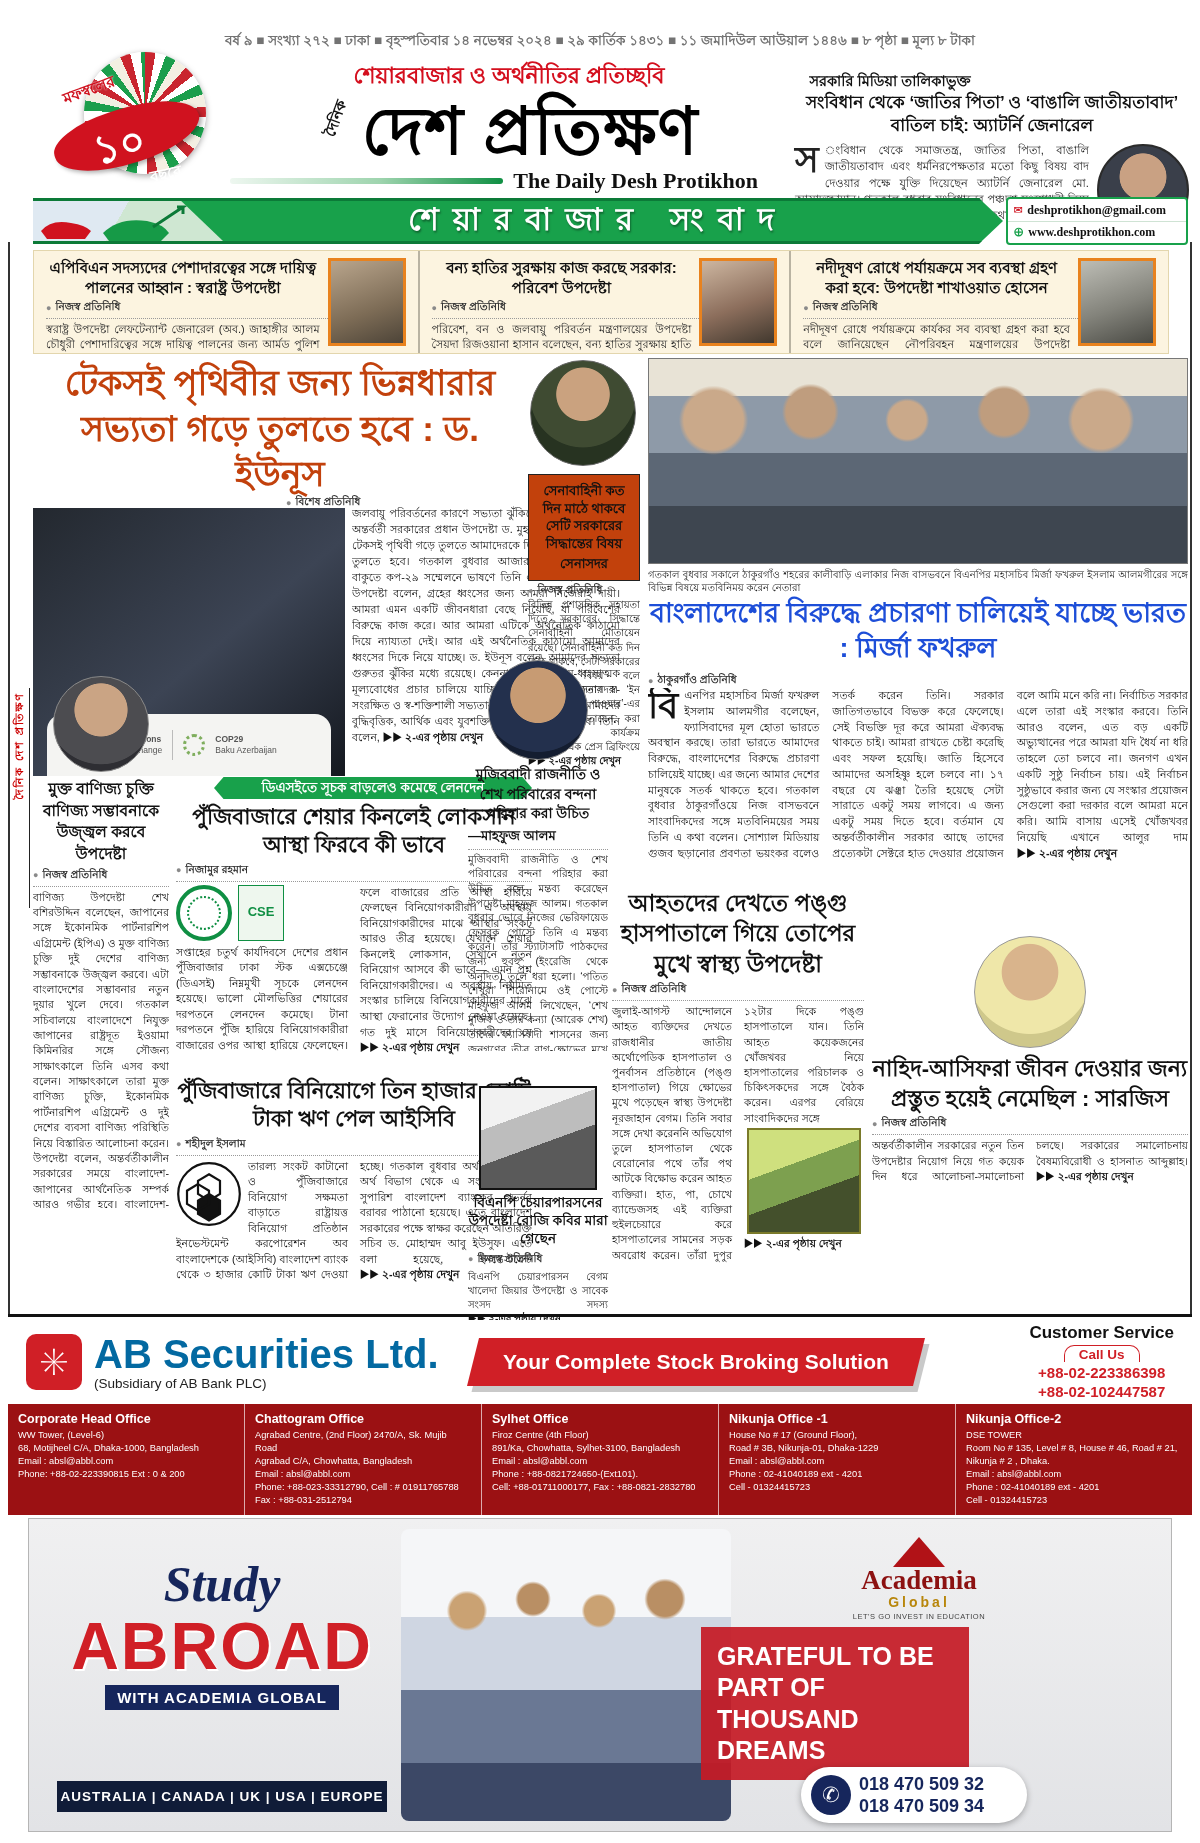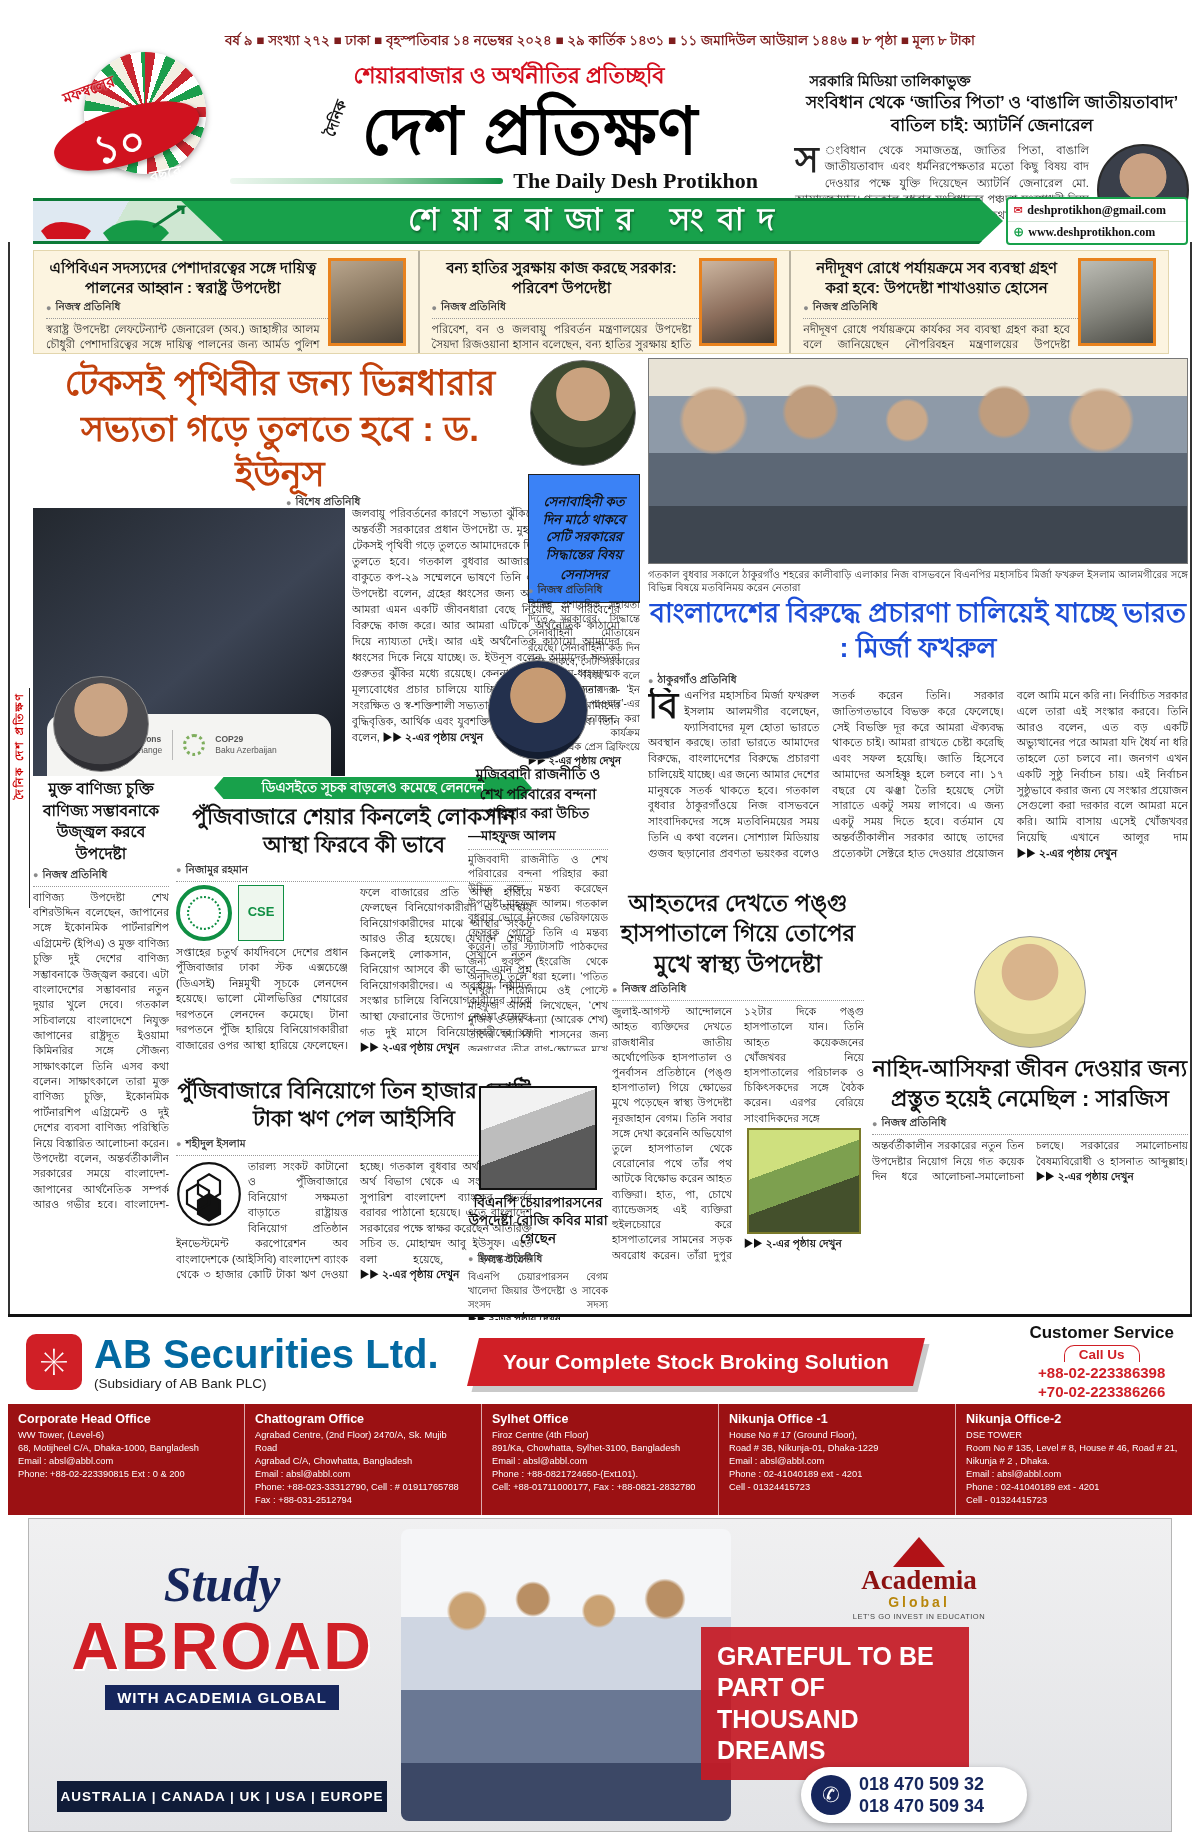--- a/index.html
+++ b/index.html
@@ -5,21 +5,21 @@
   * { margin:0; padding:0; box-sizing:border-box; }
   html,body { background:#d8d8d8; }
   body { font-family:"Liberation Sans", sans-serif; }
   #page {
     position:relative; width:1200px; height:1843px; margin:0 auto;
     background:#ffffff; overflow:hidden; color:#111;
   }
   .abs { position:absolute; }
 
   
-  .dateline { top:30px; left:0; right:0; font-size:13.5px; font-weight:bold; color:#7f1d1d; text-align:center; }
+  .dateline { top:30px; left:0; right:0; font-size:13.5px; font-weight:bold; color:#737373; text-align:center; }
 
   .badge { left:66px; top:50px; width:152px; height:150px; }
   .badge-fan { position:absolute; left:18px; top:2px; width:122px; height:122px; border-radius:50%;
     background:repeating-conic-gradient(#c9252e 0 10deg,#ffffff 10deg 20deg,#1b9e4c 20deg 30deg,#f3efe2 30deg 42deg);
     box-shadow:0 2px 6px rgba(0,0,0,.35); }
   .badge-ribbon { position:absolute; left:-14px; top:58px; width:150px; height:56px; background:#d0121f;
     border-radius:50% 60% 55% 60%; transform:rotate(-18deg); box-shadow:2px 3px 4px rgba(0,0,0,.3); }
   .badge-top { position:absolute; left:-4px; top:28px; transform:rotate(-20deg); color:#d0121f; font-weight:bold; font-size:15px; text-shadow:0 0 2px #fff; }
   .badge-num { position:absolute; left:28px; top:64px; transform:rotate(-14deg); color:#fff; font-size:40px; font-weight:900; }
   .badge-bottom { position:absolute; left:84px; top:112px; transform:rotate(-12deg); color:#fff; font-weight:bold; font-size:15px; }
@@ -76,21 +76,21 @@
   .main-byline { left:286px; top:492px; width:200px; }
   .yunus-photo { left:33px; top:508px; width:312px; height:268px; background:linear-gradient(140deg,#23282f,#3c4454 55%,#14181f); overflow:hidden; }
   .podium { position:absolute; left:14px; bottom:0; width:284px; height:62px; background:#f4f4f2; border-radius:16px 16px 0 0; display:flex; align-items:center; justify-content:center; gap:10px; }
   .podlogo { font-size:8.5px; color:#555; line-height:1.25; text-align:left; }
   .podsep { width:1px; height:30px; background:#bbb; }
   .cop-ring { width:22px; height:22px; border-radius:50%; border:3px dotted #7fae5e; }
   .main-body { left:352px; top:506px; width:268px; height:290px; font-size:10.8px; line-height:1.48; text-align:justify; overflow:hidden; }
 
   .army-photo { left:530px; top:360px; width:106px; height:106px; border-radius:50%;
     background:radial-gradient(circle at 50% 32%,#caa27f 0 30%,#3f4b32 31% 60%,#273321 61%); border:1px solid #666; }
-  .army-box { left:528px; top:474px; width:112px; border:1.5px solid #222; padding:18px 4px; font-size:13px; font-weight:800; text-align:center; line-height:1.35; background:#3b82f6;font-style:italic; }
+  .army-box { left:528px; top:474px; width:112px; border:1.5px solid #222; padding:7px 4px; font-size:13px; font-weight:800; text-align:center; line-height:1.35; background:#c2410c; }
   .army-source { font-size:13px; font-weight:800; text-align:center; margin-top:3px; }
   .army-byline { left:528px; top:580px; width:112px; }
   .army-body { left:528px; top:598px; width:112px; height:178px; font-size:10px; line-height:1.42; text-align:justify; overflow:hidden; }
 
   .group-photo { left:648px; top:358px; width:540px; height:206px; border:1px solid #777;
     background:
       radial-gradient(circle at 12% 30%, #caa98a 0 6%, transparent 7%),
       radial-gradient(circle at 30% 26%, #bf9d7e 0 6%, transparent 7%),
       radial-gradient(circle at 48% 30%, #caa98a 0 6%, transparent 7%),
       radial-gradient(circle at 66% 26%, #bf9d7e 0 6%, transparent 7%),
@@ -461,21 +461,21 @@
         <div class="ab-name">AB Securities Ltd.</div>
         <div class="ab-sub">(Subsidiary of AB Bank PLC)</div>
       </div>
       <div class="ab-ribbon">
         <span>Your Complete Stock Broking Solution</span>
       </div>
       <div class="ab-cs">
         <div class="ab-cs-title">Customer Service</div>
         <div class="ab-callus">Call Us</div>
         <div class="ab-phone">+88-02-223386398</div>
-        <div class="ab-phone">+70-02-223386266</div>
+        <div class="ab-phone">+88-02-102447587</div>
       </div>
     </div>
     <div class="ab-offices">
       <div class="office">
         <h4>Corporate Head Office</h4>
         <div>WW Tower, (Level-6)</div>
         <div>68, Motijheel C/A, Dhaka-1000, Bangladesh</div>
         <div>Email : absl@abbl.com</div>
         <div>Phone: +88-02-223390815 Ext : 0 &amp; 200</div>
         <div></div>

